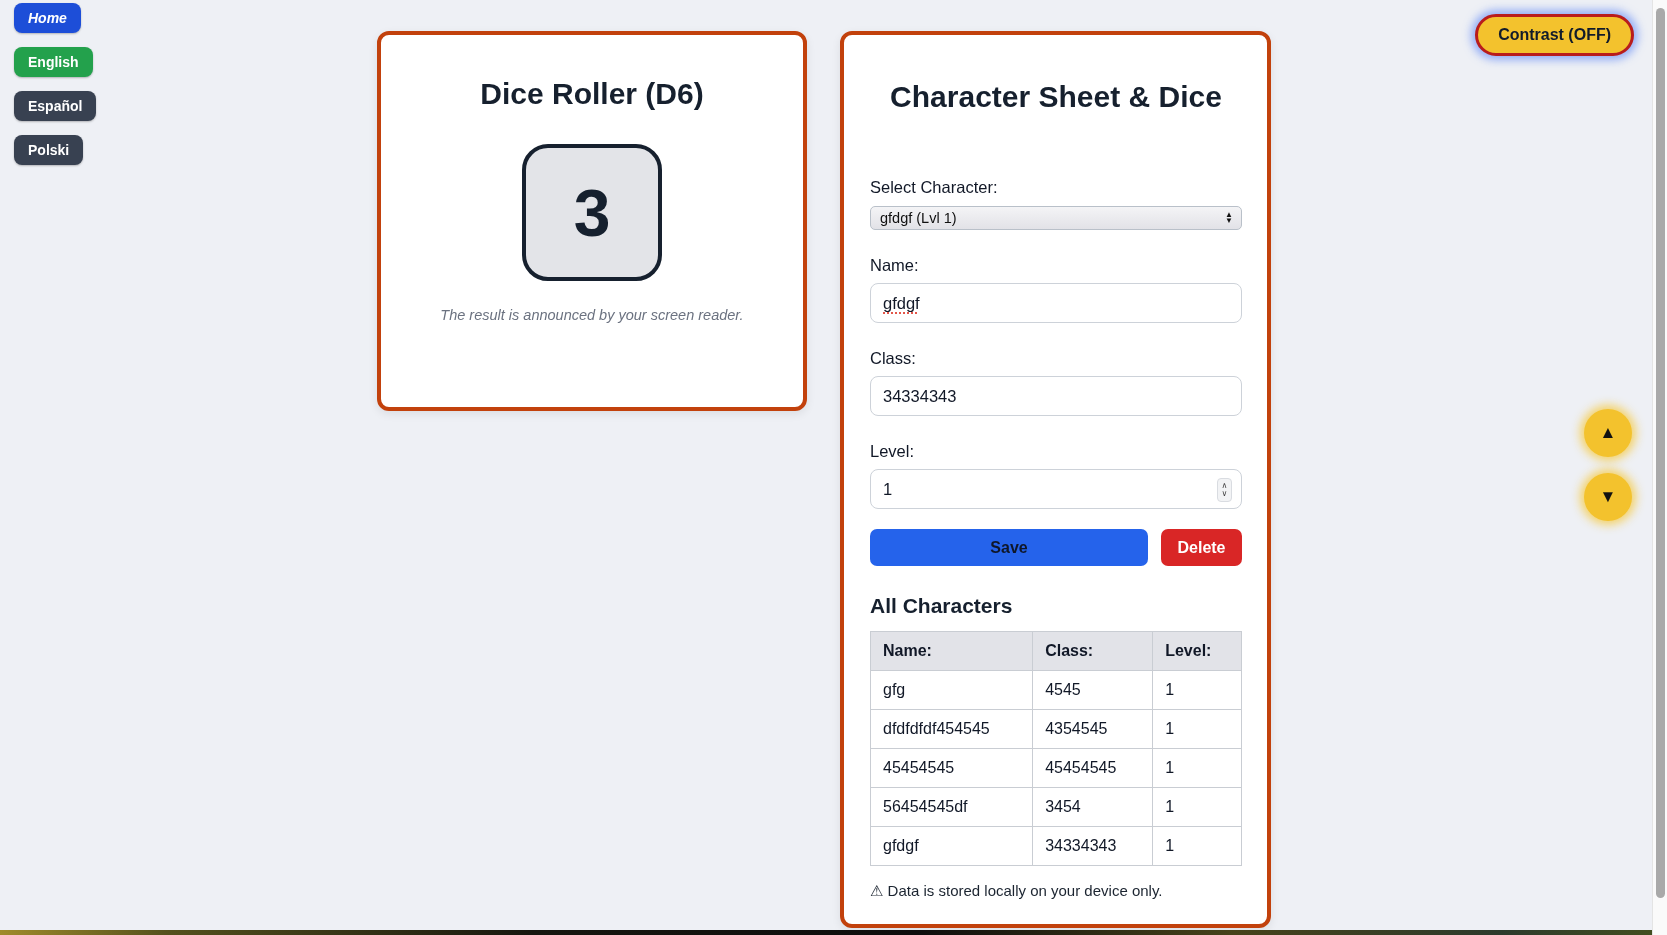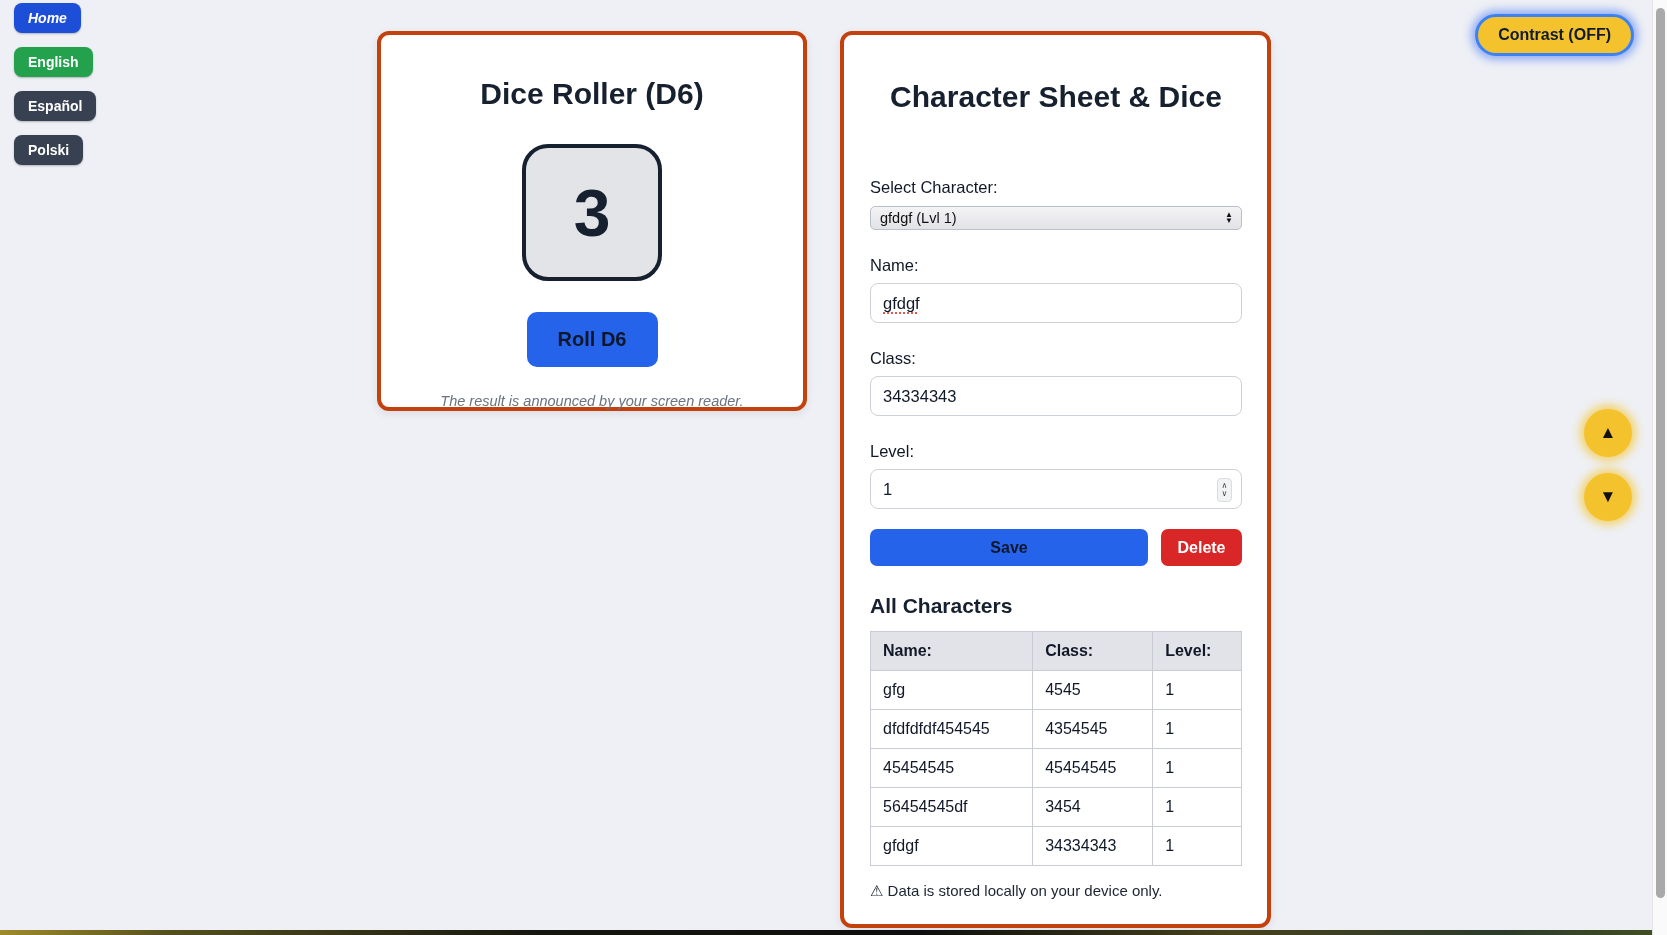--- a/index.html
+++ b/index.html
@@ -21,21 +21,21 @@
   }
   .btn-home { background:#1d4ed8; font-size:15px; padding:8px 16px;font-style:italic; }
   .btn-lang { background:#384151; }
   .btn-lang.active { background:#23a14c; }
 
   
   .contrast-btn {
     position:absolute; top:14px; right:33px; z-index:5;
     background:#f3c22d; color:#111b2b; font-weight:700; font-size:16px;
     font-family:"Liberation Sans", sans-serif;
-    border:3px solid #3b82f6; border-radius:22px; padding:9px 20px; cursor:pointer;
+    border:3px solid #b91c1c; border-radius:22px; padding:9px 20px; cursor:pointer;
     box-shadow:0 0 9px 4px rgba(72,118,246,.55);
     margin-left:16px;
   }
 
   
   .card {
     position:absolute; background:#fff; border:4px solid #c2410c;
     border-radius:12px; box-shadow:0 3px 10px rgba(0,0,0,.08);
   }
   .dice-card { left:377px; top:31px; width:430px; height:380px; text-align:center; }
@@ -140,21 +140,20 @@
   <button class="btn btn-lang">Polski</button>
 </nav>
 
 <button class="contrast-btn">Contrast (OFF)</button>
 
 <section class="card dice-card">
   <h1 class="dice-title">Dice Roller (D6)</h1>
   <div class="die">
     <span class="die-value">3</span>
   </div>
-  <button class="roll-btn">Roll D6</button>
   <p class="dice-caption">The result is announced by your screen reader.</p>
 </section>
 
 <section class="card char-card">
   <h1 class="char-title">Character Sheet &amp; Dice</h1>
 
   <div class="field-label first">Select Character:</div>
   <div class="select-box">
     <span class="grow">gfdgf (Lvl 1)</span>
     <span class="select-arrows">

